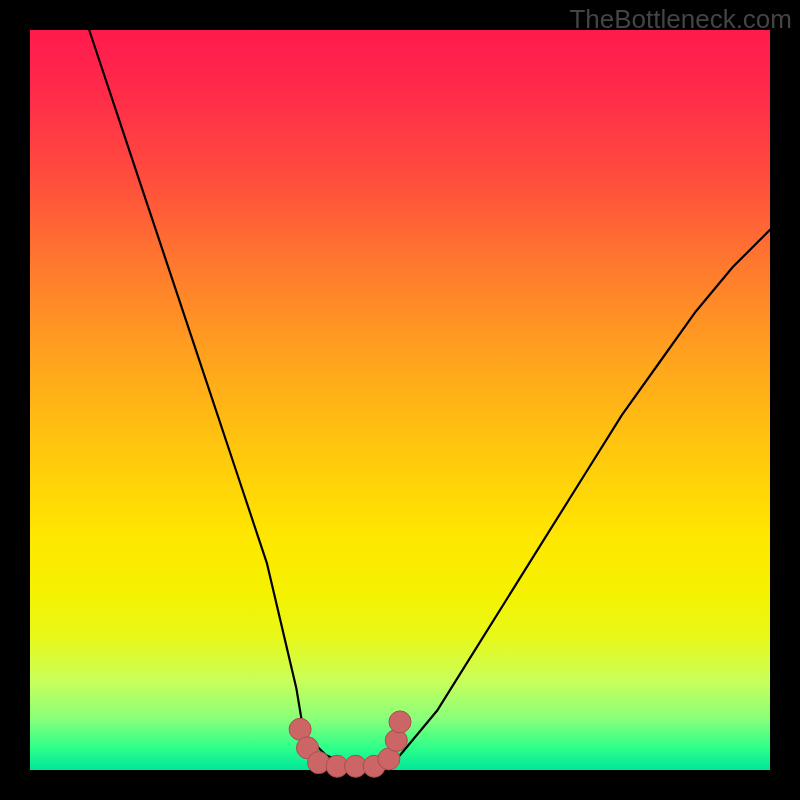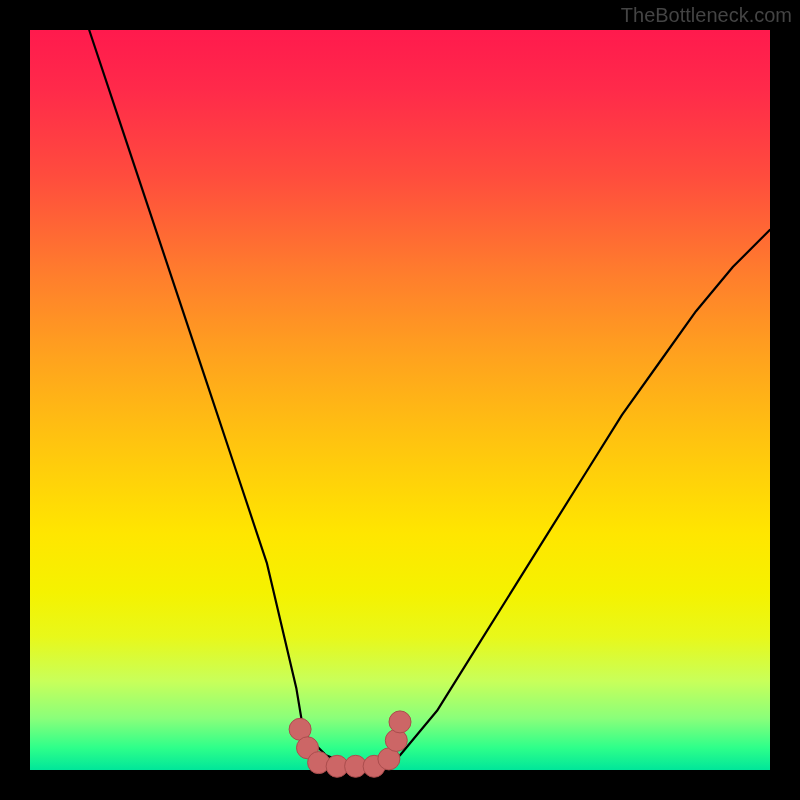--- a/index.html
+++ b/index.html
@@ -10,21 +10,21 @@
     background: #000;
     position: relative;
     overflow: hidden;
     font-family: Arial, Helvetica, sans-serif;
   }
   .attribution {
     position: absolute;
     top: 4px;
     right: 8px;
     color: #444;
-    font-size: 20px;
+    font-size: 26px;
     font-weight: 500;
     z-index: 10;
   }
   .plot-area {
     position: absolute;
     left: 30px;
     top: 30px;
     width: 740px;
     height: 740px;
     background: linear-gradient(to bottom,

